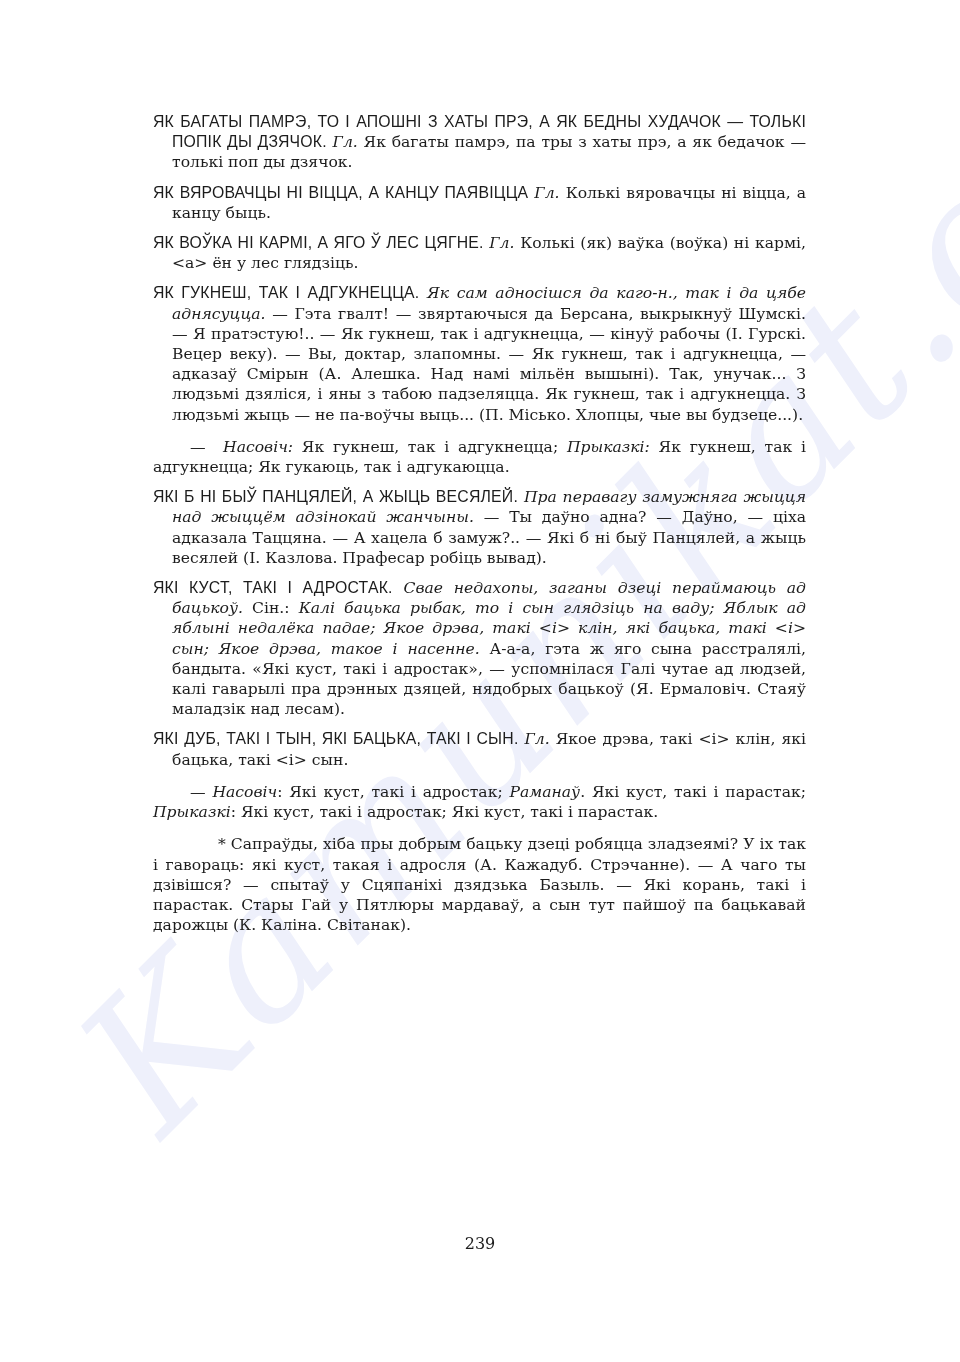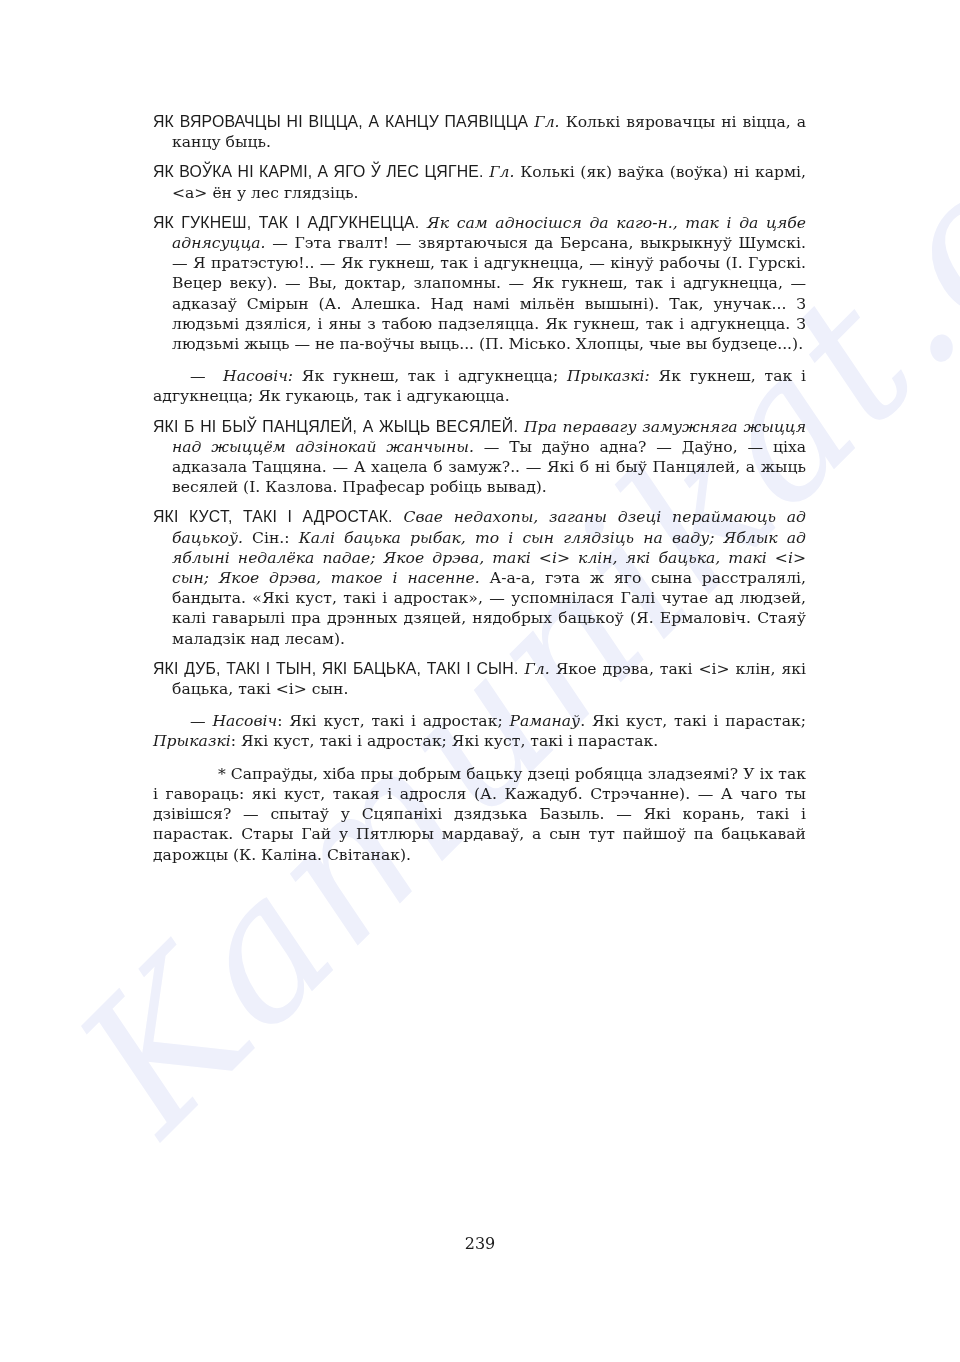--- a/index.html
+++ b/index.html
@@ -69,20 +69,25 @@
       z-index: 1;
     }
   </style>
 </head>
 <body>
 
 <div class="watermark">Kamunikat.org</div>
 
 <div class="page">
 
+  <p class="entry">
+    <span class="head">ЯК БАГАТЫ ПАМРЭ, ТО І АПОШНІ З ХАТЫ ПРЭ, А ЯК БЕДНЫ ХУДАЧОК — ТОЛЬКІ ПОПІК ДЫ ДЗЯЧОК.</span>
+    <i>Гл.</i>
+    <span>Як багаты памрэ, па тры з хаты прэ, а як бедачок — толькі поп ды дзячок.</span>
+  </p>
 
 
 
 
   <p class="entry">
     <span class="head">ЯК ВЯРОВАЧЦЫ НІ ВІЦЦА, А КАНЦУ ПАЯВІЦЦА</span>
     <i>Гл.</i>
     <span>Колькі вяровачцы ні віцца, а канцу быць.</span>
   </p>
 

